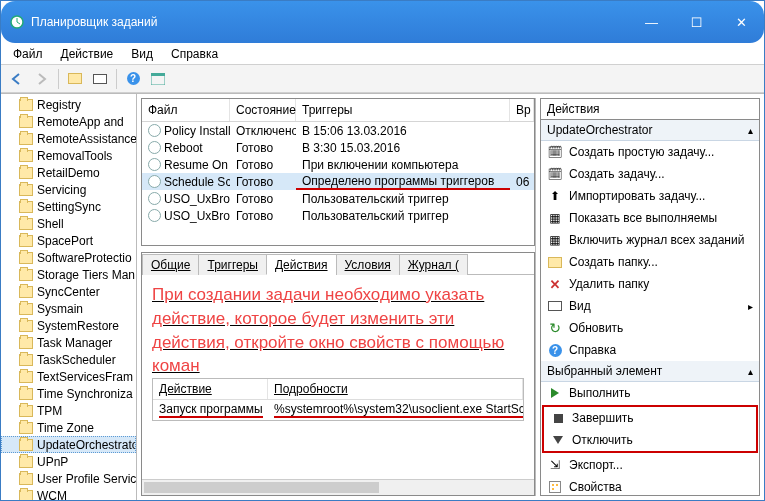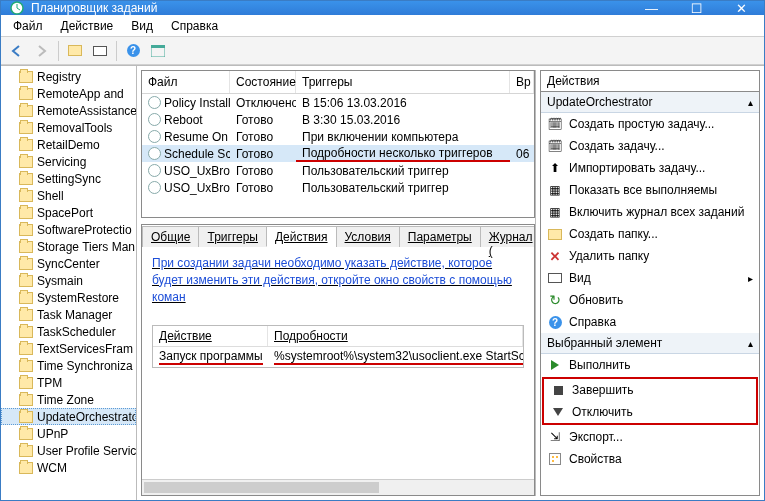--- a/index.html
+++ b/index.html
@@ -1,19 +1,19 @@
 <!DOCTYPE html>
 <html><head>
 <meta charset="utf-8">
 <style>
   * { box-sizing: border-box; margin: 0; padding: 0; font-family: "Segoe UI", Tahoma, sans-serif; font-size: 12px; }
   body { background: #fff; }
   .window { width: 765px; height: 501px; border: 1px solid #3a7cc4; display: flex; flex-direction: column; overflow: hidden; }
 
-  .titlebar { height: 14px; background: linear-gradient(#3a92ea,#2f7cd8); color: #fff; display:flex; align-items:center; padding-left:8px; }
+  .titlebar { height: 42px; background: linear-gradient(#3a92ea,#2f7cd8); color: #fff; display:flex; align-items:center; padding-left:8px;border-radius:14px; }
   .titlebar .icon { width:16px; height:16px; margin-right:6px; display:inline-flex; }
   .titlebar .title { flex:1; font-size:12px; }
   .winctrls { display:flex; height:100%; }
   .winctrls div { width:45px; display:flex; align-items:center; justify-content:center; color:#fff; font-size:13px; }
   .winctrls .close { background:rgba(0,0,0,0); }
 
   .menubar { height:22px; background:#fff; border-bottom:1px solid #d0d0d0; display:flex; align-items:center; padding:0 4px; gap:2px; }
   .menubar span { padding:3px 8px; }
 
   .toolbar { height:28px; background:#f4f4f4; border-bottom:1px solid #d0d0d0; display:flex; align-items:center; padding:0 4px; gap:1px; }
@@ -39,21 +39,21 @@
   .grow .cell { padding:0 6px; overflow:hidden; white-space:nowrap; display:flex; align-items:flex-start; }
   .grow .ic { width:13px; height:13px; border:1px solid #8aa; border-radius:50%; margin-right:3px; flex-shrink:0; position:relative; background:#fff; }
 
   .c1 { width:88px; } .c2 { width:66px; } .c3 { flex:1; } .c4 { width:24px; }
 
   .tabbox { margin-top:6px; border:1px solid #8a8a8a; flex:1; display:flex; flex-direction:column; position:relative; overflow:hidden;text-decoration:underline; }
   .tabs { display:flex; background:#fff; border-bottom:1px solid #bbb; height:22px; }
   .tabs .tab { padding:3px 8px; border:1px solid #bbb; border-bottom:none; margin-right:-1px; background:#f0f0f0; position:relative; top:1px; }
   .tabs .tab.active { background:#fff; border-bottom:1px solid #fff; }
   .tabcontent { padding:8px 10px; flex:1; overflow:hidden; }
-  .tabcontent .info { font-size:12px; color:#1d4ed8; line-height:1.4; margin-bottom:20px; }
+  .tabcontent .info { font-size:17px; color:#ef4444; line-height:1.4; margin-bottom:0; }
   .actiontable { border:1px solid #bbb; }
   .actiontable .hd { display:flex; background:#fff; border-bottom:1px solid #ddd; }
   .actiontable .hd div { padding:3px 6px; border-right:1px solid #e4e4e4; }
   .actiontable .rw { display:flex;justify-content:flex-end; }
   .actiontable .rw div { padding:2px 6px; white-space:nowrap; overflow:hidden; }
   .a1 { width:115px; } .a2 { flex:1; }
   .underline-red { border-bottom:2px solid #c00; display:inline-block; }
   .hscroll { height:16px; background:#f0f0f0; border-top:1px solid #ccc; display:flex; }
   .hscroll .thumb { width:60%; background:#cdcdcd; margin:2px; }
 
@@ -269,21 +269,21 @@
               <div class="cell c2">Готово</div>
               <div class="cell c3">При включении компьютера</div>
               <div class="cell c4"></div>
             </div>
             <div class="grow sel">
               <div class="cell c1">
                 <span class="ic"></span>
                 <span>Schedule Scan</span>
               </div>
               <div class="cell c2">Готово</div>
-              <div class="cell c3">Подробности несколько триггеров</div>
+              <div class="cell c3">Определено программы триггеров</div>
               <div class="cell c4">06</div>
             </div>
             <div class="grow">
               <div class="cell c1">
                 <span class="ic"></span>
                 <span>USO_UxBrok...</span>
               </div>
               <div class="cell c2">Готово</div>
               <div class="cell c3">Пользовательский триггер</div>
               <div class="cell c4"></div>
@@ -299,21 +299,20 @@
             </div>
           </div>
       </div>
 
       <div class="tabbox">
         <div class="tabs" id="tabs">
           <div class="tab">Общие</div>
             <div class="tab">Триггеры</div>
             <div class="tab active">Действия</div>
             <div class="tab">Условия</div>
-            <div class="tab">Параметры</div>
             <div class="tab">Журнал (</div>
         </div>
         <div class="tabcontent">
           <div class="info">При создании задачи необходимо указать действие, которое будет изменить эти действия, откройте окно свойств с помощью коман</div>
           <div class="actiontable">
             <div class="hd">
               <div class="a1">Действие</div>
               <div class="a2">Подробности</div>
             </div>
             <div class="rw">

